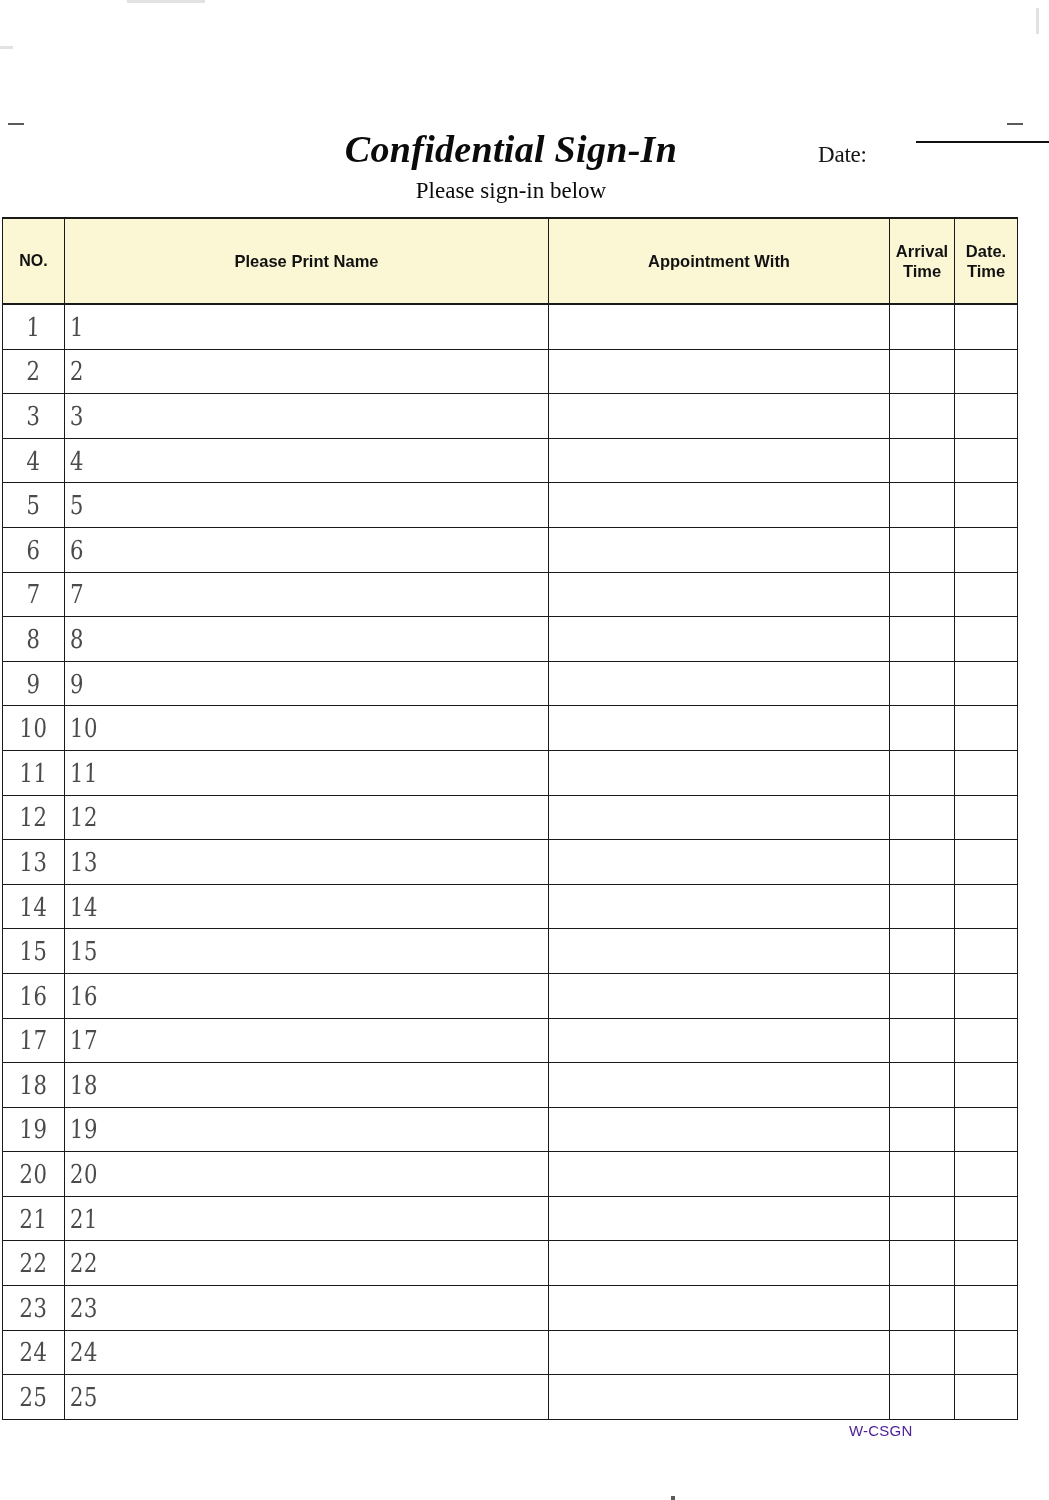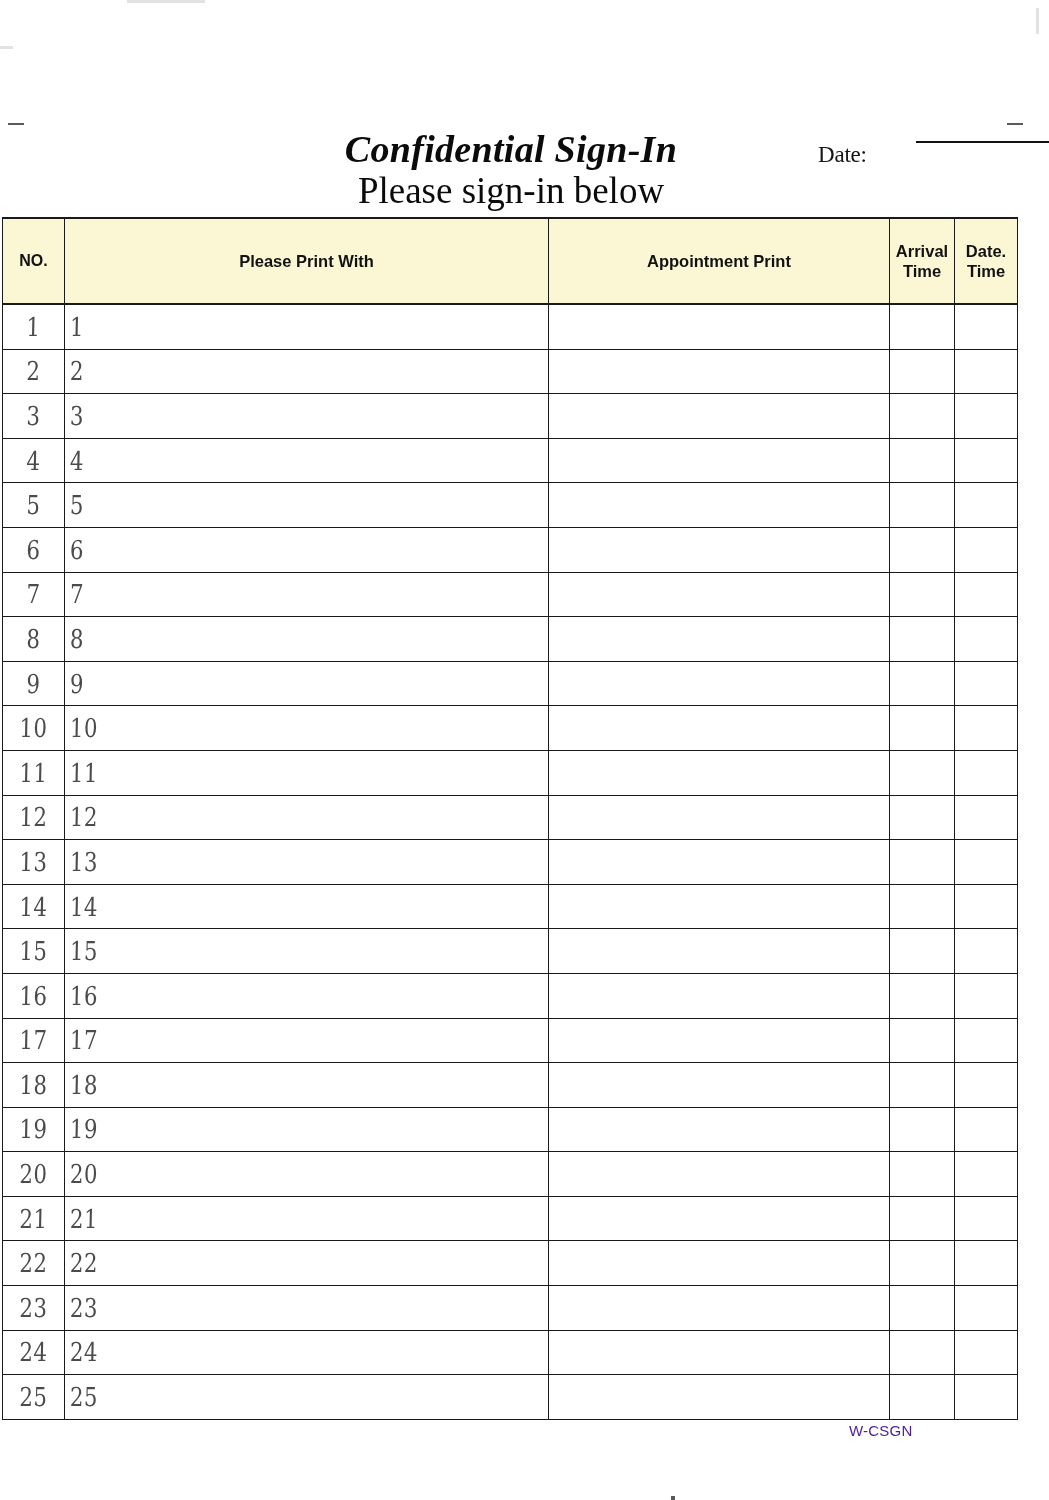--- a/index.html
+++ b/index.html
@@ -49,21 +49,21 @@
     line-height: 42px;
     color: #0b0b0b;
     letter-spacing: 0.3px;
     margin: 0;
     white-space: nowrap;
   }
   .doc-subtitle {
     font-family: "Liberation Serif", "DejaVu Serif", serif;
     font-weight: normal;
     font-style: normal;
-    font-size: 37px;
+    font-size: 23px;
     line-height: 37px;
     color: #0b0b0b;
     margin: 12px;
     margin-top: 2px;
     white-space: nowrap;
   }
 
   
   .date-field {
     position: absolute;
@@ -200,22 +200,22 @@
     <colgroup>
       <col class="col-w-no">
       <col class="col-w-name">
       <col class="col-w-appt">
       <col class="col-w-arr">
       <col class="col-w-apt">
     </colgroup>
     <thead>
       <tr>
         <th class="col-no">NO.</th>
-        <th class="col-name">Please Print With</th>
-        <th class="col-appt">Appointment Print</th>
+        <th class="col-name">Please Print Name</th>
+        <th class="col-appt">Appointment With</th>
         <th class="col-time">Arrival Time</th>
         <th class="col-time">Date. Time</th>
       </tr>
     </thead>
     <tbody id="table-body">
         <tr>
           <td>
             <span class="row-num">1</span>
           </td>
           <td>

